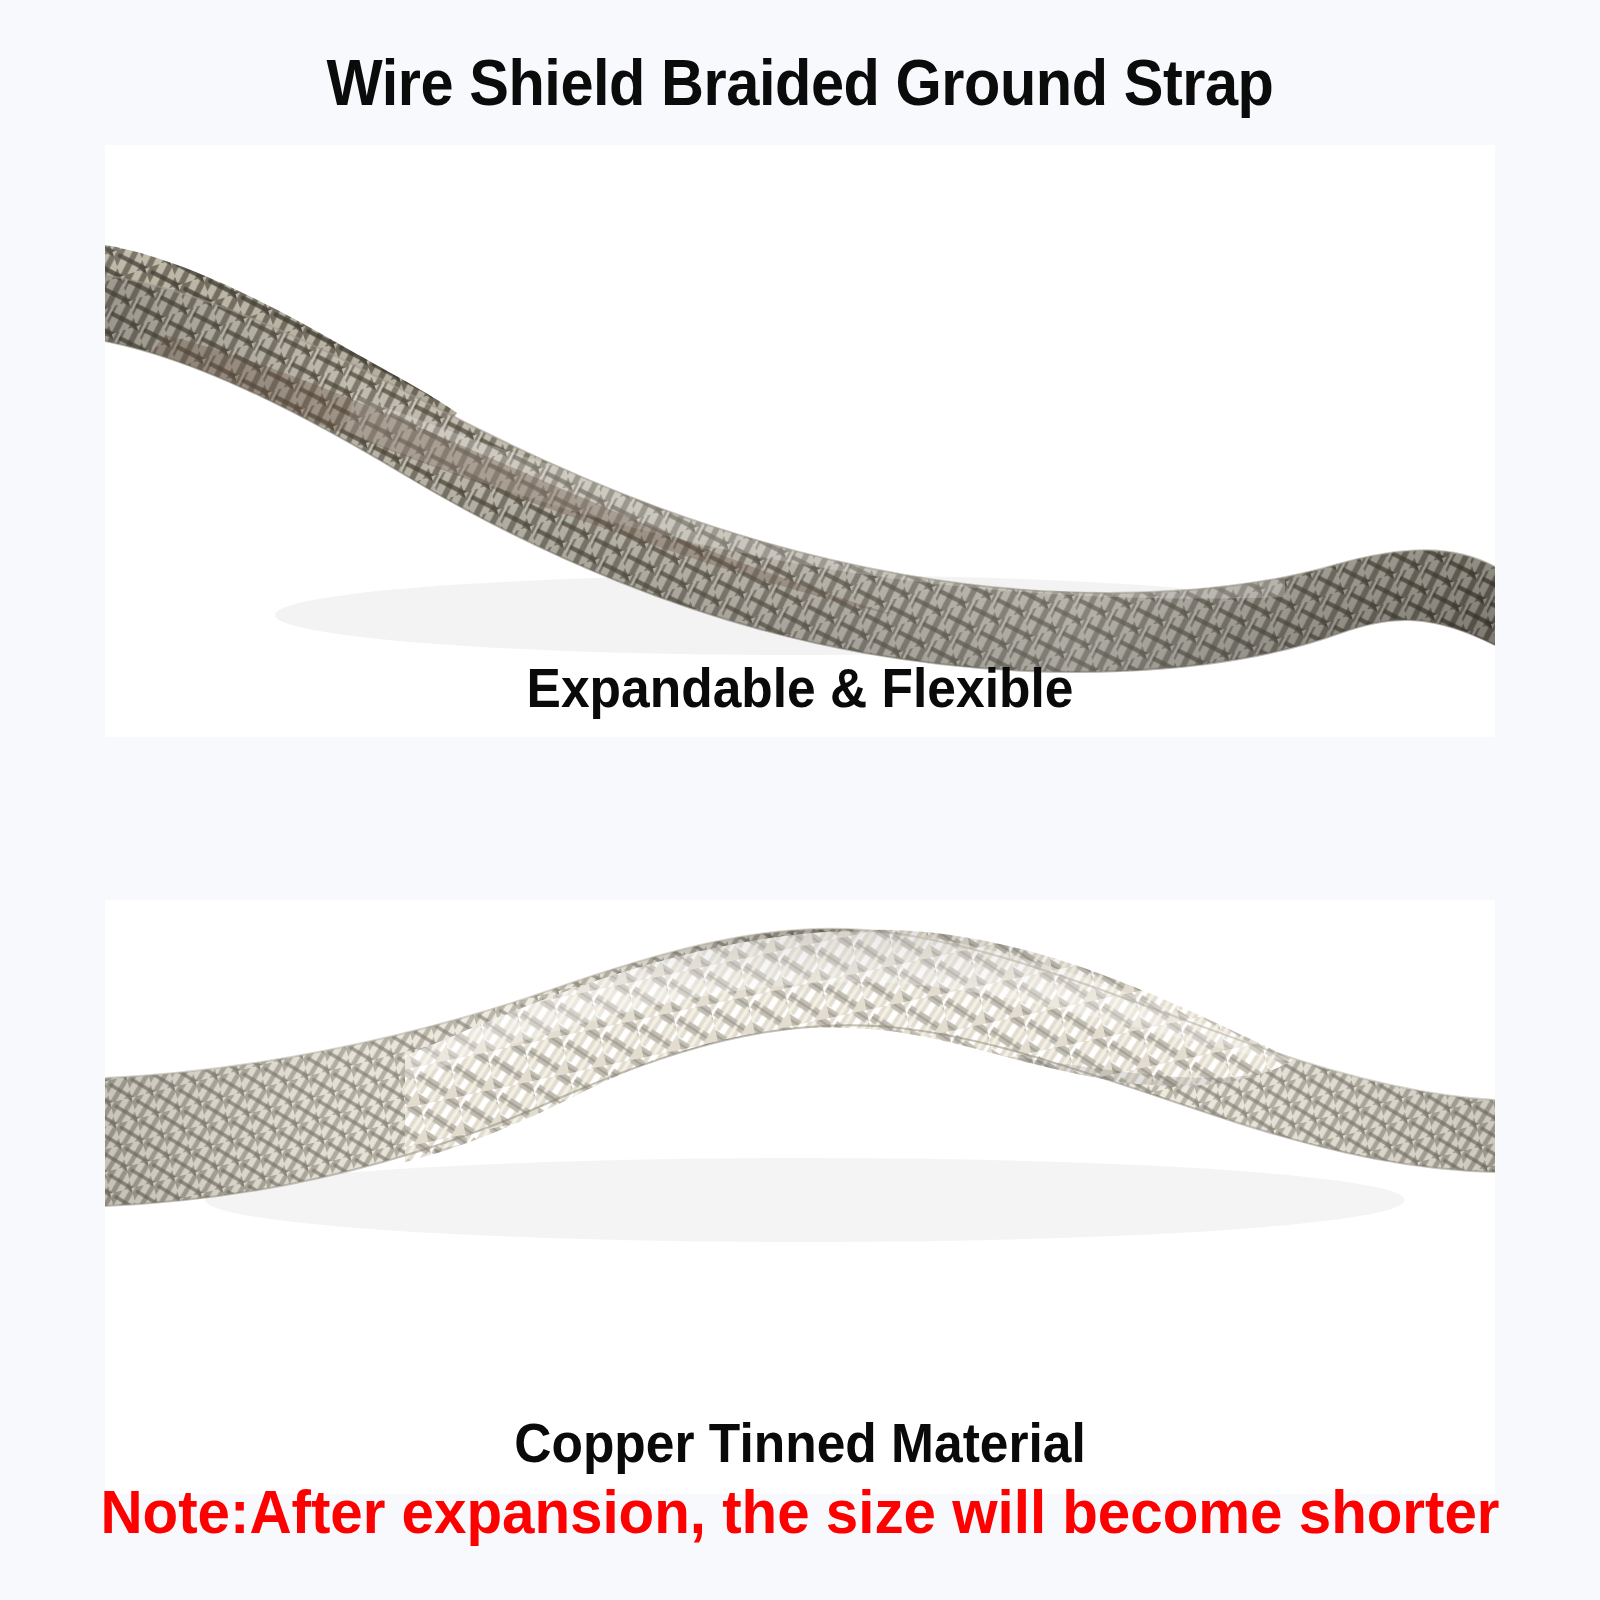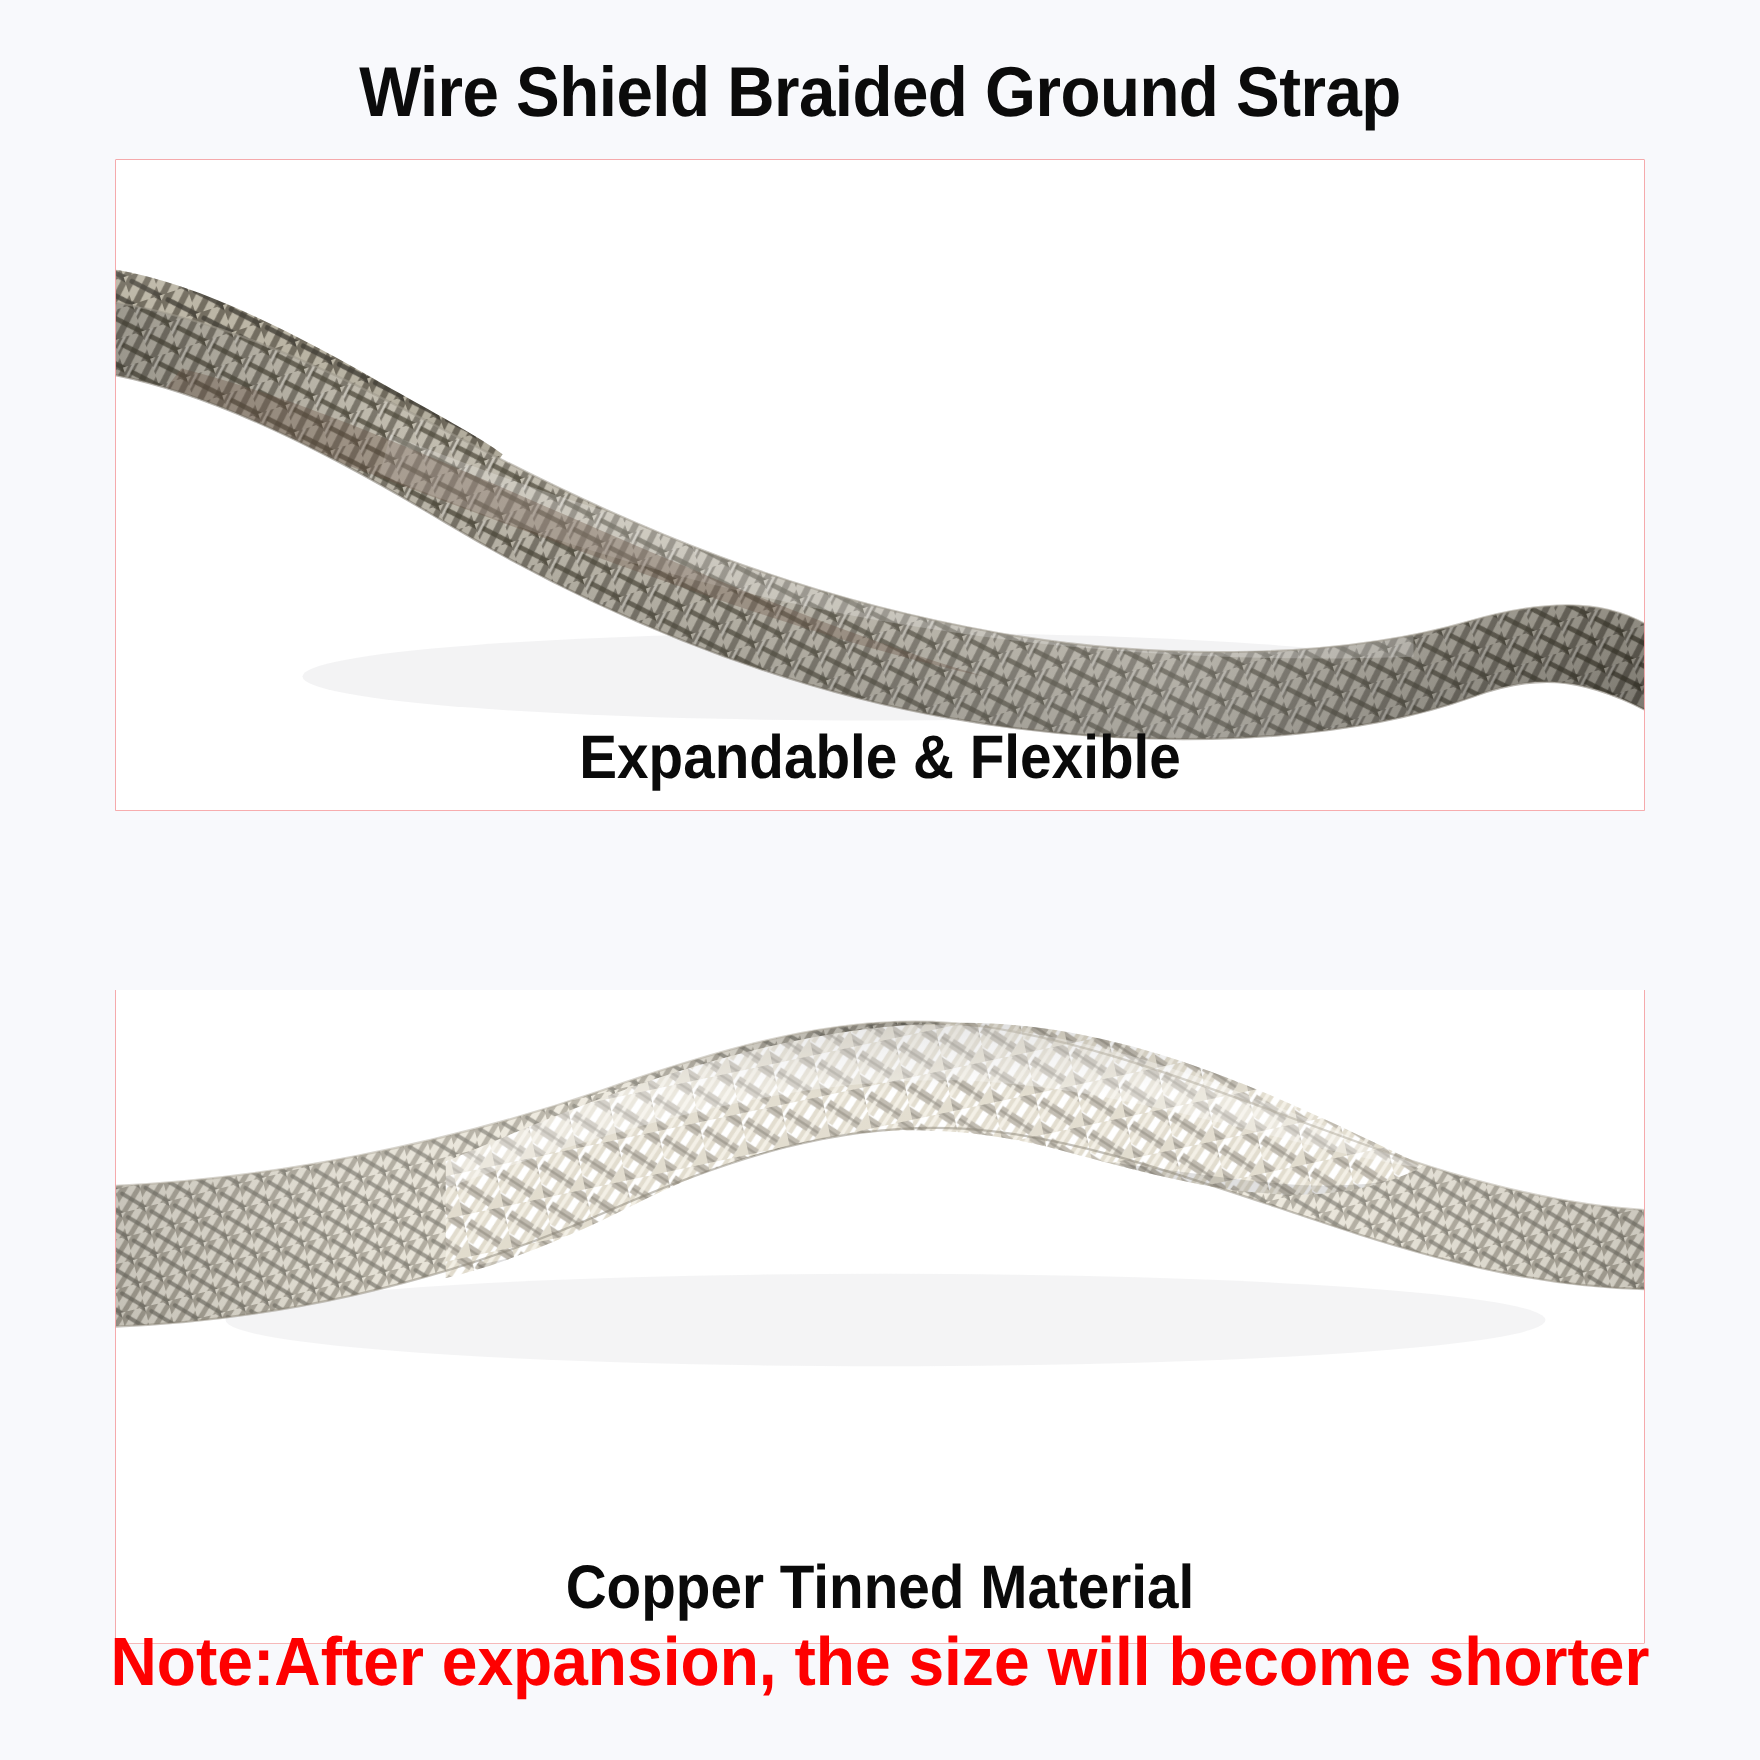--- a/index.html
+++ b/index.html
@@ -20,21 +20,21 @@
     font-family:"Liberation Sans Narrow","Liberation Sans","DejaVu Sans Condensed",sans-serif;
     color:#0b0b0b;
     letter-spacing:-0.5px;
     transform:scaleX(0.93);transform-origin:50% 50%;
     white-space:nowrap;
   }
 
   
   .photo{
     position:absolute;left:105px;width:1390px;
-    background:#ef4444;
+    background:#3b82f6;
     overflow:hidden;
   }
   #photo-top{top:145px;height:592px;}
   #photo-bottom{top:900px;height:594px;}
   .photo svg{display:block;width:100%;height:100%;}
 
   
   .caption{
     position:absolute;left:0;width:1600px;
     text-align:center;

